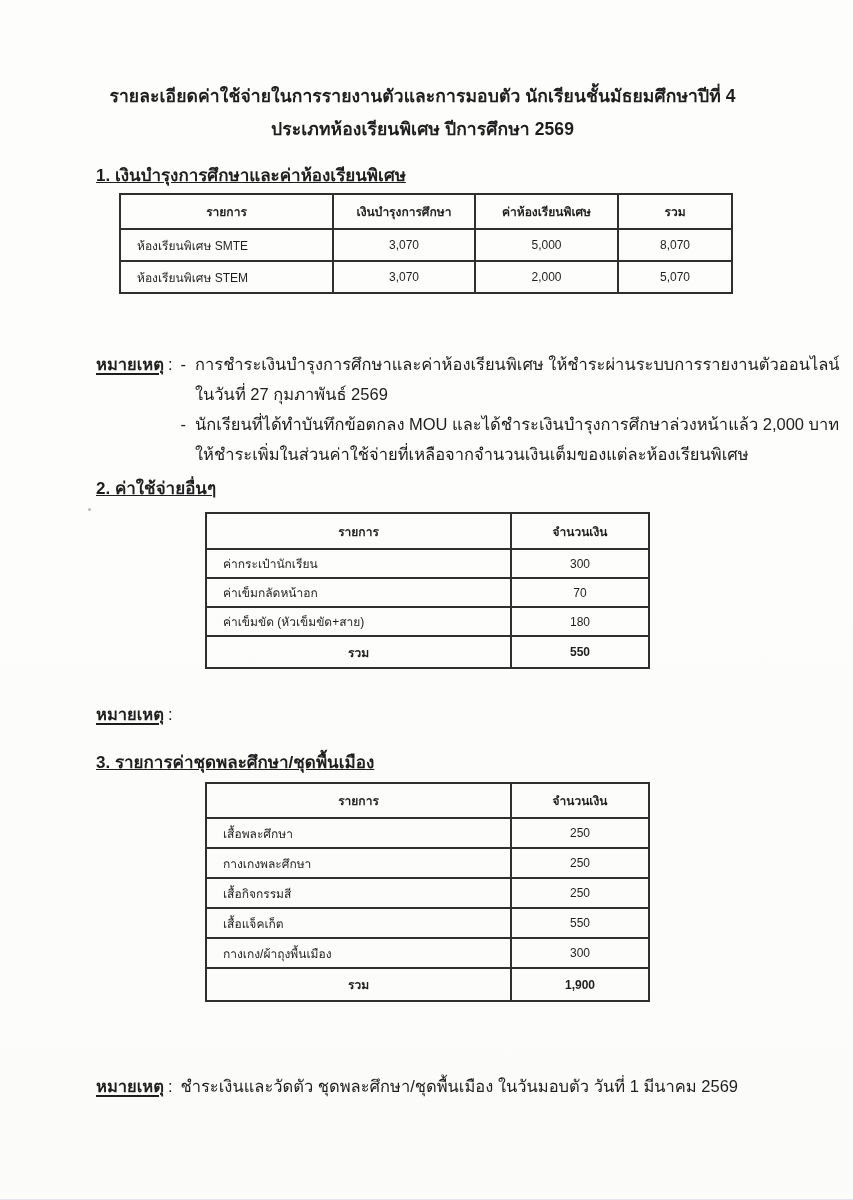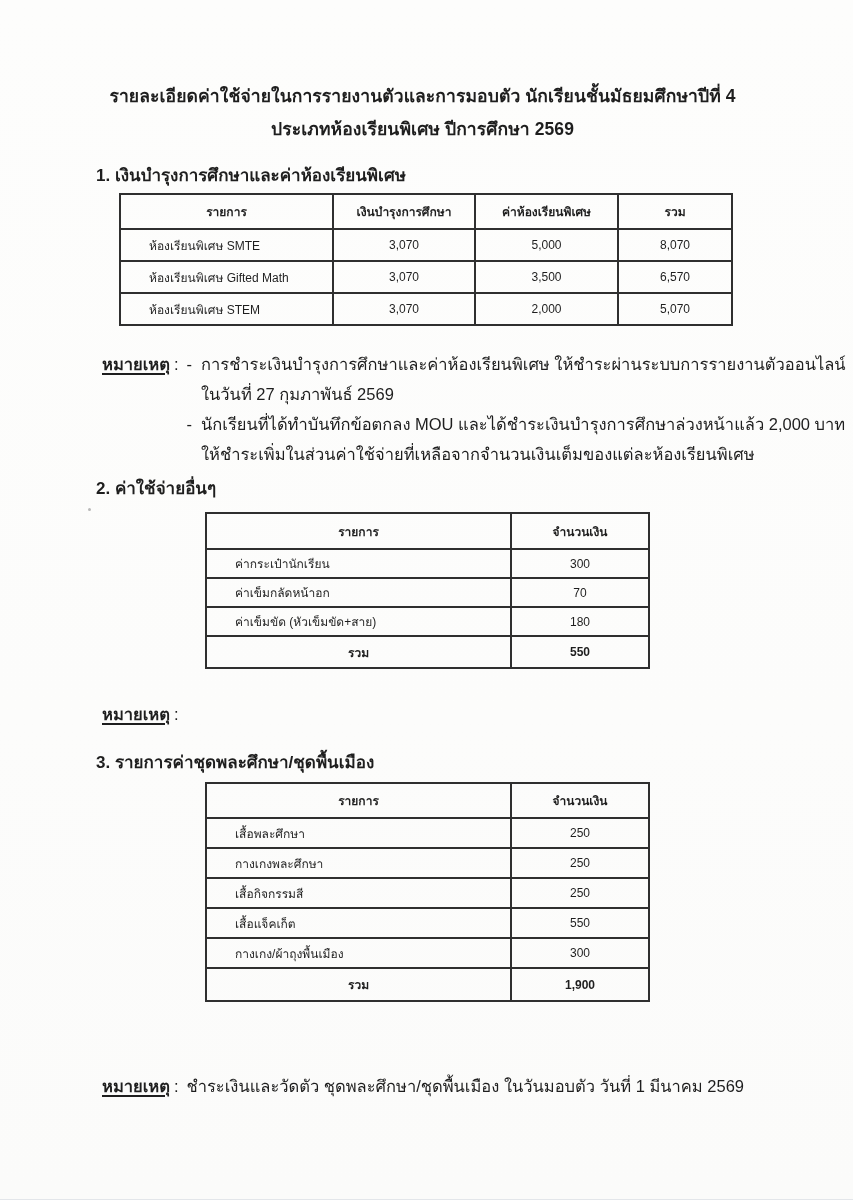--- a/index.html
+++ b/index.html
@@ -22,41 +22,42 @@
     font-size:17.5px; font-weight:700;
     line-height:24px;
     letter-spacing:0.1px;
   }
   .title.l1 { top:84px; }
   .title.l2 { top:117px; }
   .sec-heading {
     position:absolute; left:96px;
     font-size:17px; font-weight:700;
     line-height:24px;
+    text-decoration:underline;
   }
   .h1 { top:164px; }
   .h2 { top:477px; }
   .h3 { top:751px; }
 
   table {
     position:absolute;
     border-collapse:collapse;
     table-layout:fixed;
     font-size:12px;
   }
   th, td {
     border:2px solid #2f2f2f;
     text-align:center;
     vertical-align:middle;
     padding:0 6px;
     overflow:hidden;
     white-space:nowrap;
   }
   th { font-weight:700; }
-  td.left { text-align:left; padding-left:28px; }
+  td.left { text-align:left; padding-left:16px; }
   tr.total td { font-weight:700; }
 
   .t1 { left:119px; top:193px; width:612px; }
   .t1 th { height:33px; }
   .t1 td { height:30px; }
 
   .t2 { left:205px; top:512px; width:443px; }
   .t2 th { height:34px; }
   .t2 td { height:27px; }
   .t2 tr.total td { height:30px; }
@@ -64,21 +65,20 @@
   .t3 { left:205px; top:782px; width:443px; }
   .t3 th { height:33px; }
   .t3 td { height:28px; }
   .t3 tr.total td { height:31px; }
 
   .note {
     position:absolute; left:96px;
     display:flex; align-items:flex-start;
     font-size:16.5px; line-height:30px;
     white-space:nowrap;
-    margin-left:6px;
   }
   .n1 { top:349px; }
   .n2 { top:699px; }
   .n3 { top:1071px; }
   .note-label {
     font-weight:700;
     text-decoration:underline;
     text-decoration-thickness:1.5px;
     text-underline-offset:3px;
   }
@@ -116,26 +116,20 @@
         <th>ค่าห้องเรียนพิเศษ</th>
         <th>รวม</th>
       </tr>
     </thead>
     <tbody>
       <tr>
         <td class="left">ห้องเรียนพิเศษ SMTE</td>
         <td>3,070</td>
         <td>5,000</td>
         <td>8,070</td>
-      </tr>
-      <tr>
-        <td class="left">ห้องเรียนพิเศษ Gifted Math</td>
-        <td>3,070</td>
-        <td>3,500</td>
-        <td>6,570</td>
       </tr>
       <tr>
         <td class="left">ห้องเรียนพิเศษ STEM</td>
         <td>3,070</td>
         <td>2,000</td>
         <td>5,070</td>
       </tr>
     </tbody>
   </table>
 

